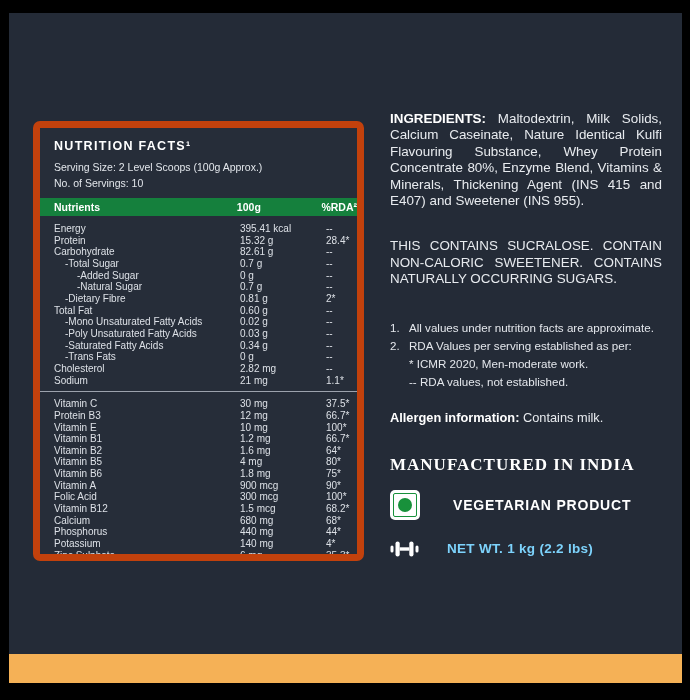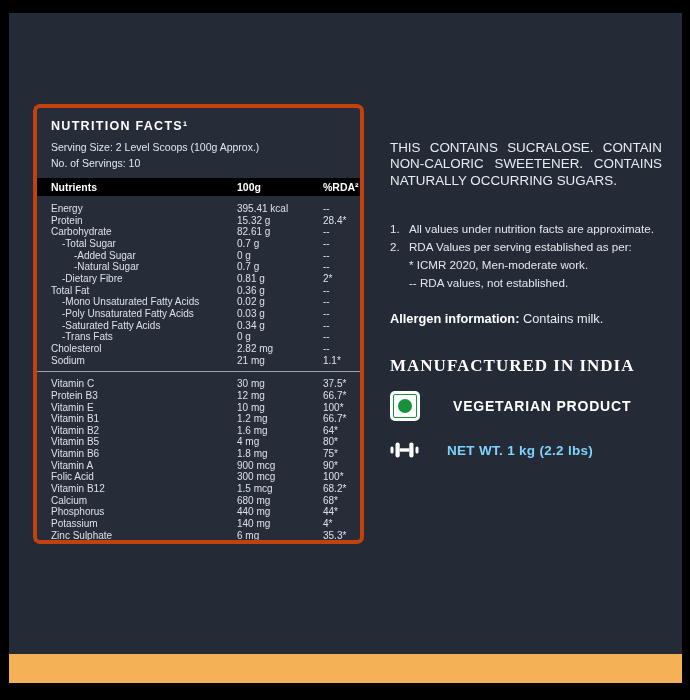--- a/index.html
+++ b/index.html
@@ -3,26 +3,26 @@
 <meta charset="utf-8">
 <style>
   * { margin:0; padding:0; box-sizing:border-box; }
   html,body { background:#000; }
   body { font-family:"Liberation Sans", sans-serif; }
   .frame { position:relative; width:690px; height:700px; background:#000; overflow:hidden; }
   .page { position:absolute; left:9px; top:13px; width:673px; height:641px; background:#242B37; }
   .accent-bar { position:absolute; left:9px; top:654px; width:673px; height:29px; background:#F5B156; }
 
   
-  .nfbox { position:absolute; left:24px; top:91px; width:331px; height:440px;
-           border:4px solid #c2410c; border-radius:7px; background:rgba(255,255,255,0.01); overflow:hidden; }
+  .nfbox { position:absolute; left:24px; top:108px; width:331px; height:440px;
+           border:7px solid #c2410c; border-radius:7px; background:rgba(255,255,255,0.01); overflow:hidden; }
   .nf-head { padding:11px 14px 0 14px; }
   .nf-title { color:#FFFFFF; font-size:12.5px; font-weight:bold; letter-spacing:1.3px; margin-bottom:7px; }
   .nf-sub { color:#E2E6EB; font-size:10.5px; line-height:15.5px; }
-  .nf-band { margin-top:7px; background:#000000; display:flex; align-items:center; height:18px;
+  .nf-band { margin-top:7px; background:#15803d; display:flex; align-items:center; height:18px;
              color:#FFFFFF; font-weight:bold; font-size:10.5px; }
   .nlabel { width:200px; padding-left:14px; }
   .namount { width:86px; }
   .nrda { flex:1; }
   .nf-section { padding:4px 0 3px 0; }
   .nf-section.s1 { margin-top:3px; border-bottom:1px solid #9CA2AD; padding-bottom:5px; }
   .nf-section.s2 { padding-top:6px; }
   .nrow { display:flex; font-size:10px; line-height:11.65px; color:#DCE0E6; }
   .nrow .nlabel.ind1 { padding-left:25px; }
   .nrow .nlabel.ind2 { padding-left:37px; }
@@ -98,21 +98,21 @@
             <span class="namount">0.7 g</span>
             <span class="nrda">--</span>
           </div>
           <div class="nrow">
             <span class="nlabel ind1">-Dietary Fibre</span>
             <span class="namount">0.81 g</span>
             <span class="nrda">2*</span>
           </div>
           <div class="nrow">
             <span class="nlabel">Total Fat</span>
-            <span class="namount">0.36 g</span>
+            <span class="namount">0.60 g</span>
             <span class="nrda">--</span>
           </div>
           <div class="nrow">
             <span class="nlabel ind1">-Mono Unsaturated Fatty Acids</span>
             <span class="namount">0.02 g</span>
             <span class="nrda">--</span>
           </div>
           <div class="nrow">
             <span class="nlabel ind1">-Poly Unsaturated Fatty Acids</span>
             <span class="namount">0.03 g</span>
@@ -212,20 +212,21 @@
           </div>
           <div class="nrow">
             <span class="nlabel">Iron</span>
             <span class="namount">16 mg</span>
             <span class="nrda">84.21*</span>
           </div>
         </div>
     </section>
 
     <section class="rightcol">
+      <p class="para"><b>INGREDIENTS:</b> <span>Maltodextrin, Milk Solids, Calcium Caseinate, Nature Identical Kulfi Flavouring Substance, Whey Protein Concentrate 80%, Enzyme Blend, Vitamins &amp; Minerals, Thickening Agent (INS 415 and E407) and Sweetener (INS 955).</span></p>
 
       <p class="para claims">THIS CONTAINS SUCRALOSE. CONTAIN NON-CALORIC SWEETENER. CONTAINS NATURALLY OCCURRING SUGARS.</p>
 
       <div class="notes">
           <div class="note">
             <span class="marker">1.</span>
             <span class="ntext">All values under nutrition facts are approximate.</span>
           </div>
           <div class="note">
             <span class="marker">2.</span>

